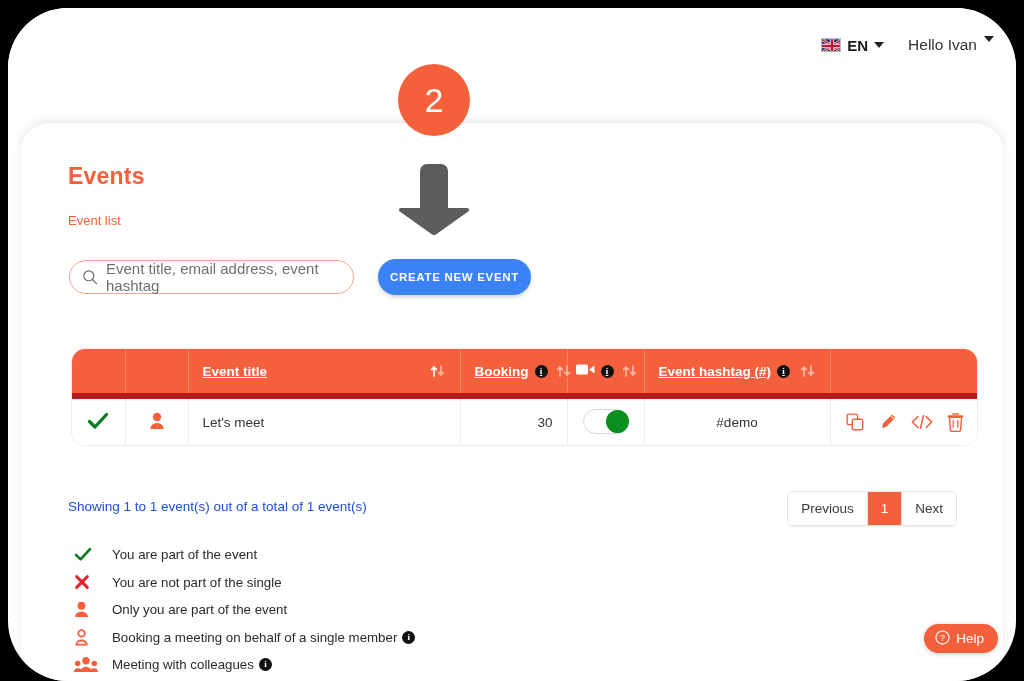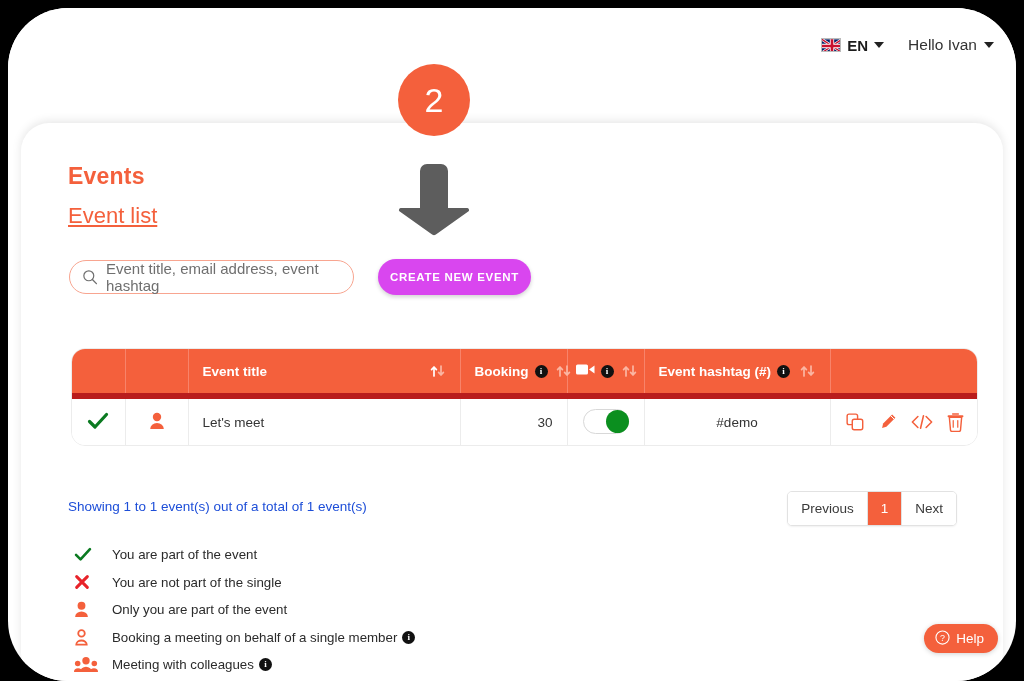--- a/index.html
+++ b/index.html
@@ -37,21 +37,21 @@
   }
   .lang {
     display: flex; align-items: center; gap: 6px;
     font-size: 15px; font-weight: bold; color: #1c1c1c;
   }
   .flag {
     width: 20px; height: 14px; display: inline-block; position: relative;
     border: 1px solid #bbb; box-sizing: border-box; overflow: hidden;
   }
   .greet {
-    display: flex; align-items: center; gap: 7px;
+    display: flex; align-items: flex-start; gap: 7px;
     font-size: 15.5px; color: #333;
   }
   .caret {
     width: 0; height: 0;
     border-left: 5px solid transparent;
     border-right: 5px solid transparent;
     border-top: 6px solid #222;
     display: inline-block;
   }
 
@@ -85,41 +85,41 @@
     box-shadow: 0 -2px 10px rgba(0,0,0,0.10);
     overflow: hidden;
   }
   h1.page-title {
     position: absolute; left: 47px; top: 40px;
     margin: 0;
     font-size: 23px; font-weight: bold; color: #F4603C;
     letter-spacing: .2px;
   }
   .section-title {
-    position: absolute; left: 47px; top: 80px;
-    font-size: 22px; color: #F4603C; text-decoration: underline;
+    position: absolute; left: 47px; top: 90px;
+    font-size: 13px; color: #F4603C;
   }
 
   
   .searchbox {
     position: absolute; left: 48px; top: 137px;
     width: 285px; height: 34px;
     border: 1.4px solid #F8A590;
     border-radius: 20px;
     display: flex; align-items: center;
     background: #fff;
     box-sizing: border-box;
   }
   .search-icon { margin-left: 12px; margin-right: 8px; display: flex; }
   .search-ph { font-size: 15px; color: #6f6f6f; }
 
   .create-btn {
     position: absolute; left: 357px; top: 136px;
     width: 153px; height: 36px;
-    background: #d946ef;
+    background: #3b82f6;
     border: none; border-radius: 20px;
     color: #fff; font-size: 11.5px; font-weight: bold;
     letter-spacing: .7px;
     cursor: pointer;
     box-shadow: 0 2px 4px rgba(0,0,0,0.18);
     font-family: "Liberation Sans", sans-serif;
   }
 
   
   .table {
@@ -138,21 +138,21 @@
     height: 47px;
     font-size: 13.5px;
     font-weight: bold;
     padding: 0 14px;
     text-align: left;
     border-right: 1px solid #f8836a;
     box-sizing: border-box;
     white-space: nowrap;
   }
   thead th:last-child { border-right: none; }
-  .th-inner { display: flex; align-items: center; justify-content: space-between; gap: 8px; }
+  .th-inner { display: flex; align-items: center; justify-content: space-between; gap: 8px; text-decoration: underline; }
   .th-left { display: flex; align-items: center; gap: 6px; }
   tbody td {
     height: 49px;
     background: #fff;
     border-right: 1px solid #ececec;
     border-top: 6px solid #b91c1c;
     font-size: 13.5px;
     color: #333;
     padding: 0 14px;
     box-sizing: border-box;

